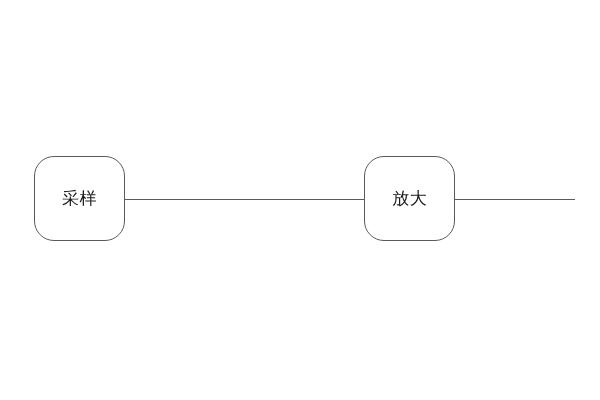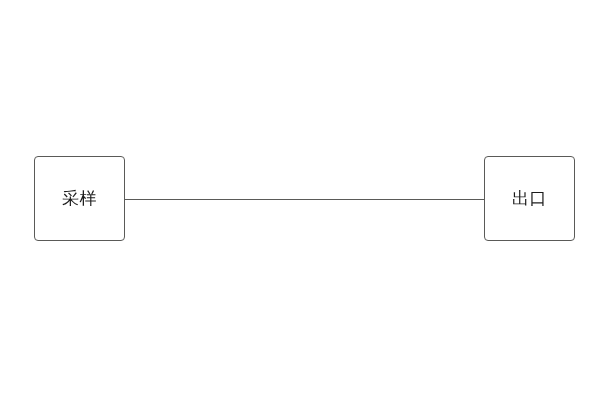--- a/index.html
+++ b/index.html
@@ -33,21 +33,21 @@
     align-items: center;
     justify-content: space-between;
   }
 
   .node {
     box-sizing: border-box;
     width: 91px;
     height: 85px;
     flex: 0 0 91px;
     border: 1.5px solid #5a5a58;
-    border-radius: 4px;
+    border-radius: 20px;
     background: #ffffff;
     display: flex;
     align-items: center;
     justify-content: center;
   }
 
   .node-label {
     font-size: 17px;
     line-height: 1;
     color: #1a1a1a;
@@ -84,24 +84,24 @@
 
     <div class="connector">
       <div class="connector-line"></div>
     </div>
 
 
     <div class="connector">
       <div class="connector-line"></div>
     </div>
 
+    <div class="node">
+      <span class="node-label">放大</span>
+    </div>
 
     <div class="connector">
       <div class="connector-line"></div>
     </div>
 
-    <div class="node">
-      <span class="node-label">出口</span>
-    </div>
 
   </div>
 
 </div>
 
 </body></html>

